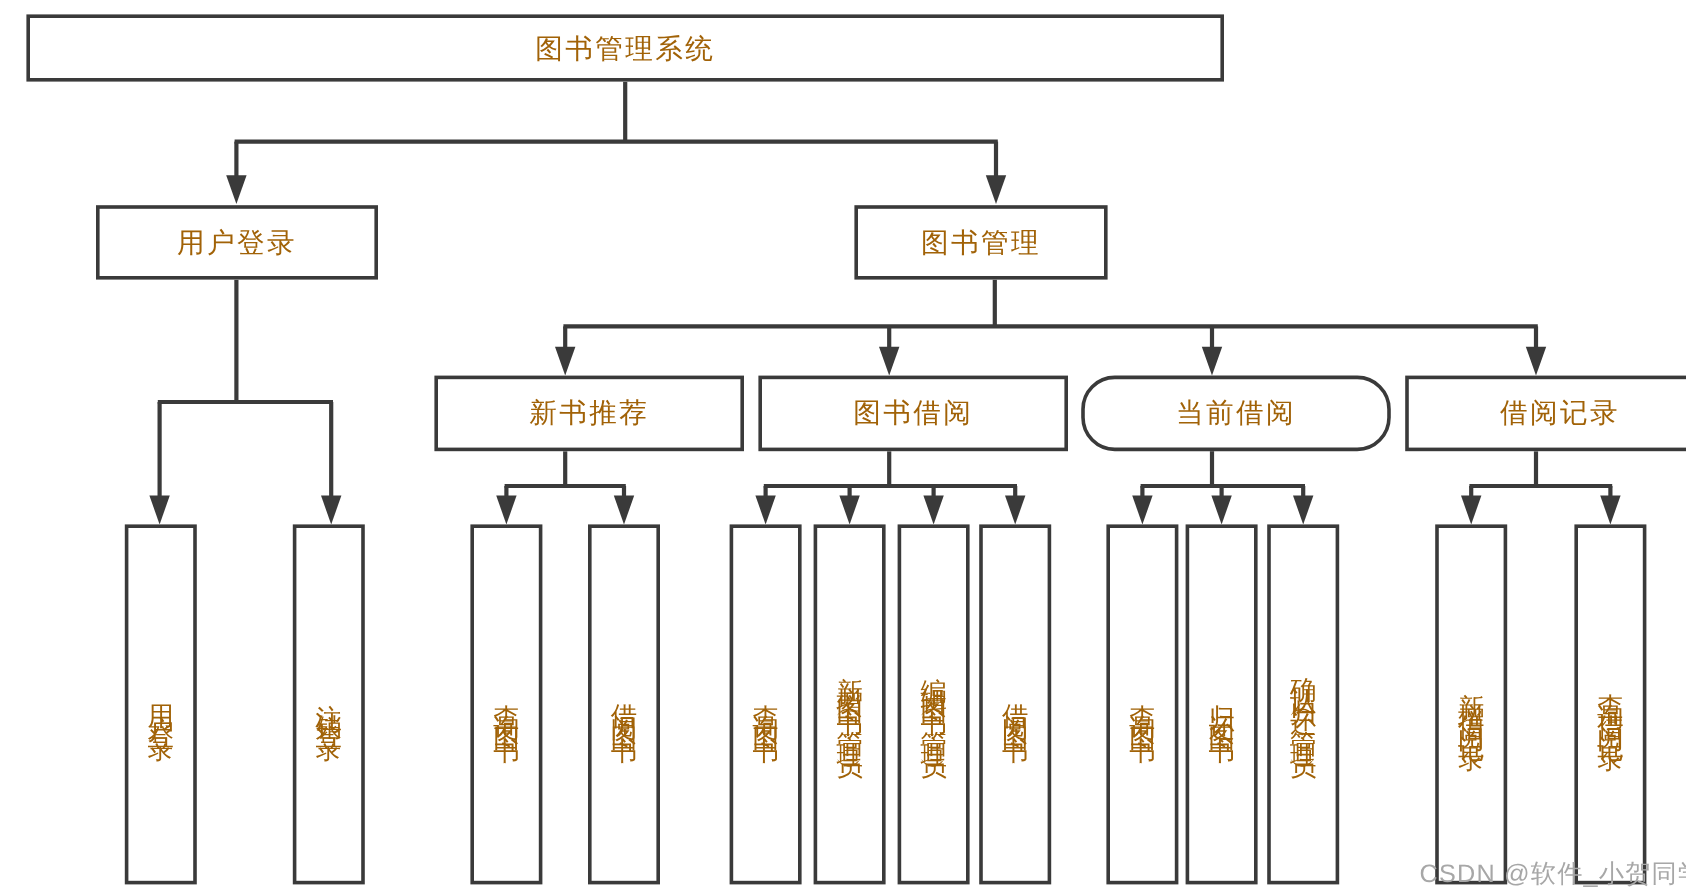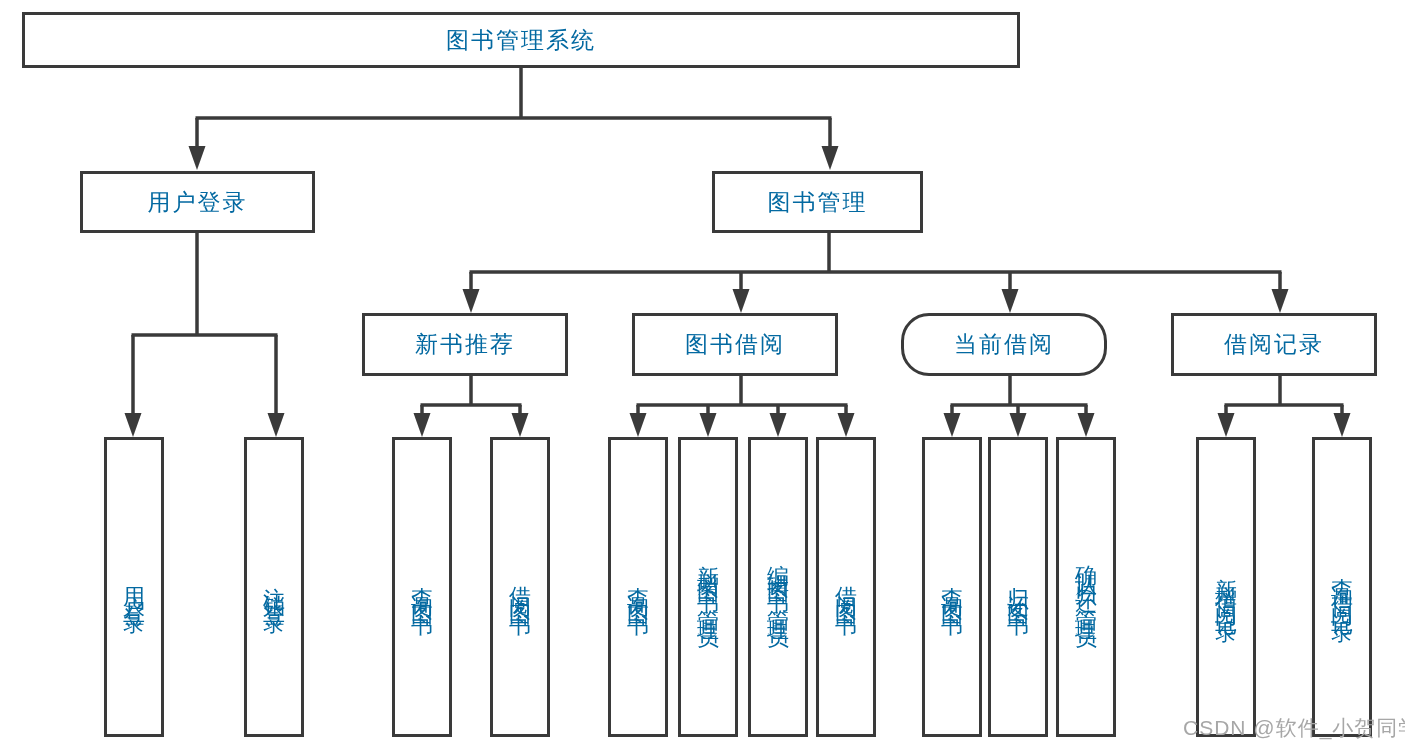--- a/index.html
+++ b/index.html
@@ -22,21 +22,21 @@
     z-index: 1;
   }
   .node {
     position: absolute;
     box-sizing: border-box;
     background: #ffffff;
     border: 3px solid #3a3a3a;
     display: flex;
     align-items: center;
     justify-content: center;
-    color: #0369a1;
+    color: #a16207;
     z-index: 2;
   }
   .node.h {
     font-size: 23px;
     letter-spacing: 2px;
     white-space: nowrap;
   }
   .node.v span {
     writing-mode: vertical-rl;
     font-size: 22px;
@@ -44,21 +44,21 @@
     line-height: 1;
     white-space: nowrap;
   }
   .leaf {
     top: 437px;
     width: 60px;
     height: 300px;
   }
   .lvl2 {
     top: 313px;
-    width: 206px;
+    width: 258px;
     height: 63px;
   }
   .watermark {
     position: absolute;
     left: 1183px;
     top: 714px;
     font-size: 21px;
     color: #a7a7a7;
     letter-spacing: 1px;
     white-space: nowrap;

